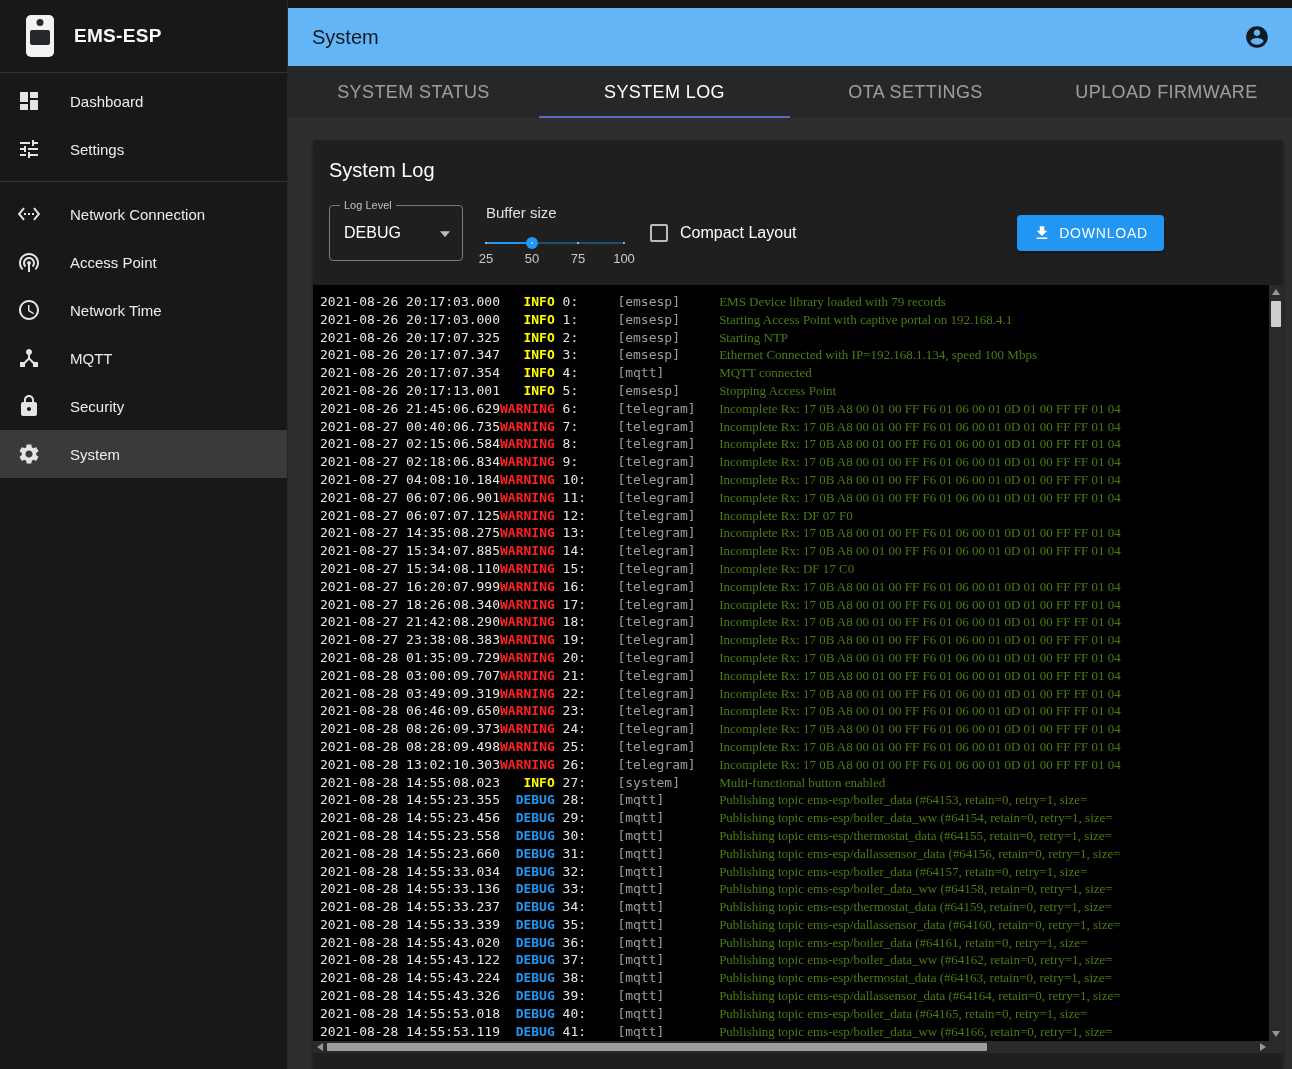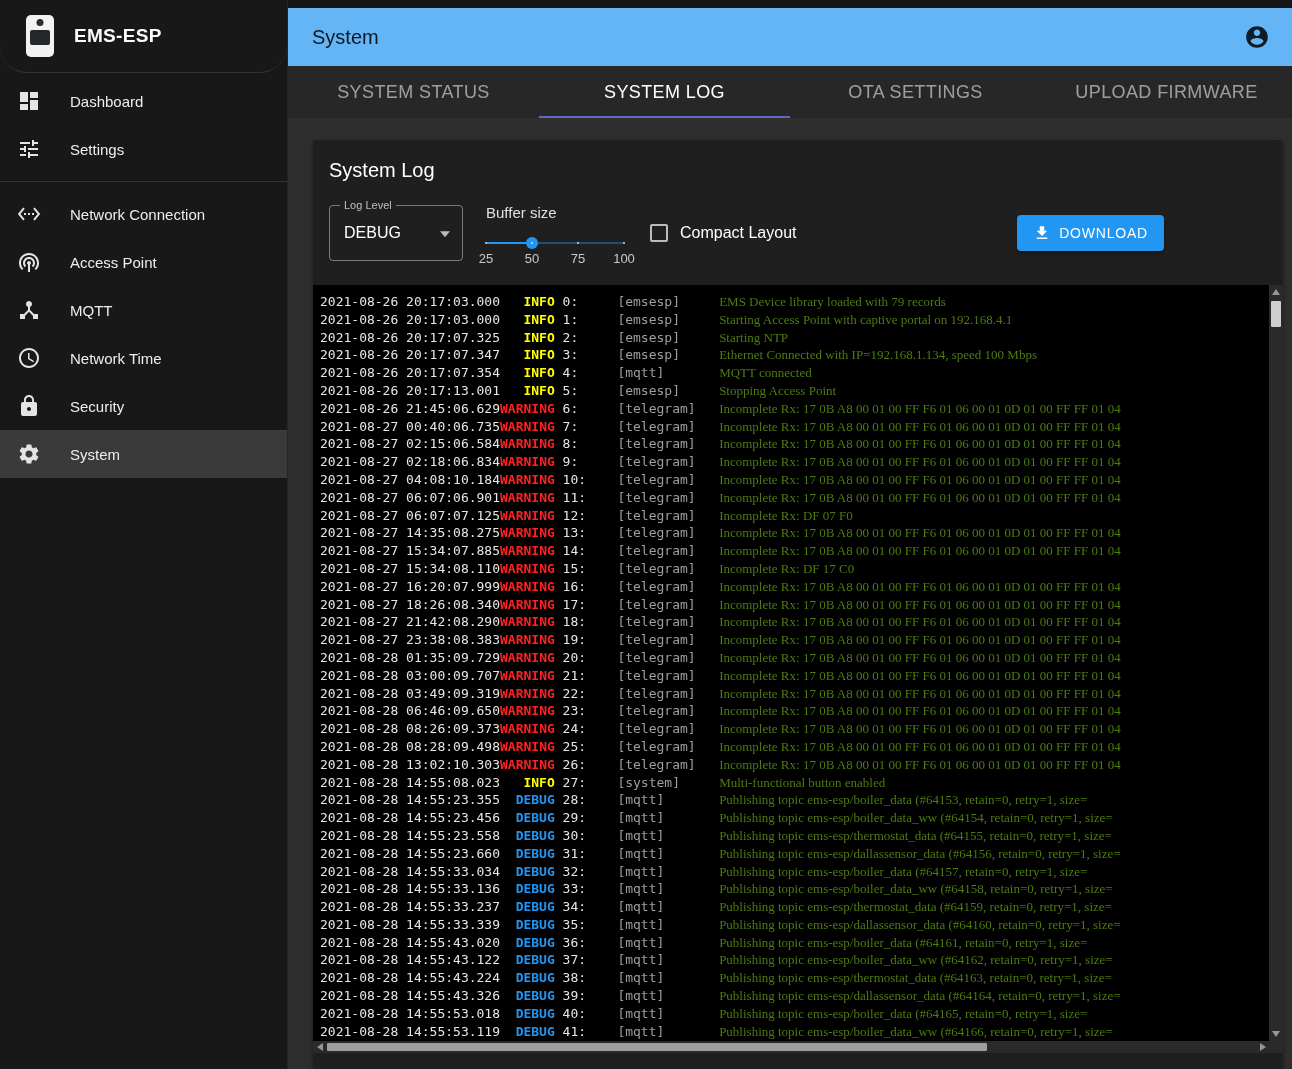--- a/index.html
+++ b/index.html
@@ -7,21 +7,21 @@
   body {
     width:1292px; height:1069px; overflow:hidden;
     background:#2e2e2e;
     font-family:"Liberation Sans", sans-serif;
     color:#fff;
   }
   .app { display:flex; width:1292px; height:1069px; }
 
   
   .sidebar { width:288px; height:100%; background:#181818; flex:0 0 288px; border-right:1px solid rgba(255,255,255,0.06); }
-  .sidebar-header { height:73px; display:flex; align-items:center; padding-left:26px; gap:20px; border-bottom:1px solid rgba(255,255,255,0.12);border-radius:27px; }
+  .sidebar-header { height:73px; display:flex; align-items:center; padding-left:26px; gap:20px; border-bottom:1px solid rgba(255,255,255,0.12); }
   .logo { width:28px; height:42px; background:#f2f2f2; border-radius:5px; position:relative; flex:0 0 28px; }
   .logo::before { content:''; position:absolute; top:4px; left:50%; transform:translateX(-50%); width:7px; height:7px; background:#2b2b2b; border-radius:50%; }
   .logo::after { content:''; position:absolute; top:15px; left:4px; right:4px; height:15px; background:#23282d; border-radius:2px; }
   .app-name { font-size:19px; font-weight:700; letter-spacing:.3px; color:#fafafa; }
   .menu { padding-top:4px; }
   .menu-item { height:48px; display:flex; align-items:center; padding:0 16px 0 17px; cursor:pointer; }
   .menu-item svg { flex:0 0 24px; margin-right:29px; }
   .menu-item.active { background:#3a3a3a; }
   .menu-label { font-size:15px; color:#ededed; }
   .menu-divider { height:1px; background:rgba(255,255,255,0.12); margin:8px 0; }
@@ -138,29 +138,29 @@
           <span class="menu-label">Network Connection</span>
         </div>
         <div class="menu-item">
           <svg viewBox="0 0 24 24" width="24" height="24">
             <path d="M12 11c1.1 0 2 .9 2 2 0 .74-.4 1.38-1 1.72V22h-2v-7.28c-.6-.35-1-.98-1-1.72 0-1.1.9-2 2-2zM12 3C6.48 3 2 7.48 2 13c0 2.76 1.12 5.26 2.93 7.07l1.41-1.41C4.9 17.21 4 15.21 4 13c0-4.42 3.58-8 8-8s8 3.58 8 8c0 2.21-.9 4.21-2.35 5.65l1.41 1.41C20.88 18.26 22 15.76 22 13c0-5.52-4.48-10-10-10zm0 4c-3.31 0-6 2.69-6 6 0 1.66.67 3.16 1.76 4.24l1.42-1.41C8.45 15.1 8 14.11 8 13c0-2.21 1.79-4 4-4s4 1.79 4 4c0 1.11-.45 2.1-1.18 2.83l1.42 1.41C17.33 16.16 18 14.66 18 13c0-3.31-2.69-6-6-6z" fill="#e4e4e4"></path>
           </svg>
           <span class="menu-label">Access Point</span>
         </div>
         <div class="menu-item">
           <svg viewBox="0 0 24 24" width="24" height="24">
+            <path d="M11.99 2C6.47 2 2 6.48 2 12s4.47 10 9.99 10C17.52 22 22 17.52 22 12S17.52 2 11.99 2zM12 20c-4.42 0-8-3.58-8-8s3.58-8 8-8 8 3.58 8 8-3.58 8-8 8zm.5-13H11v6l5.25 3.15.75-1.23-4.5-2.67z" fill="#e4e4e4"></path>
+          </svg>
+          <span class="menu-label">Network Time</span>
+        </div>
+        <div class="menu-item">
+          <svg viewBox="0 0 24 24" width="24" height="24">
             <path d="M17 16l-4-4V8.82C14.16 8.4 15 7.3 15 6c0-1.66-1.34-3-3-3S9 4.34 9 6c0 1.3.84 2.4 2 2.82V12l-4 4H3v5h5v-3.05l4-4.2 4 4.2V21h5v-5h-4z" fill="#e4e4e4"></path>
           </svg>
           <span class="menu-label">MQTT</span>
-        </div>
-        <div class="menu-item">
-          <svg viewBox="0 0 24 24" width="24" height="24">
-            <path d="M11.99 2C6.47 2 2 6.48 2 12s4.47 10 9.99 10C17.52 22 22 17.52 22 12S17.52 2 11.99 2zM12 20c-4.42 0-8-3.58-8-8s3.58-8 8-8 8 3.58 8 8-3.58 8-8 8zm.5-13H11v6l5.25 3.15.75-1.23-4.5-2.67z" fill="#e4e4e4"></path>
-          </svg>
-          <span class="menu-label">Network Time</span>
         </div>
         <div class="menu-item">
           <svg viewBox="0 0 24 24" width="24" height="24">
             <path d="M18 8h-1V6c0-2.76-2.24-5-5-5S7 3.24 7 6v2H6c-1.1 0-2 .9-2 2v10c0 1.1.9 2 2 2h12c1.1 0 2-.9 2-2V10c0-1.1-.9-2-2-2zm-6 9c-1.1 0-2-.9-2-2s.9-2 2-2 2 .9 2 2-.9 2-2 2zm3.1-9H8.9V6c0-1.71 1.39-3.1 3.1-3.1 1.71 0 3.1 1.39 3.1 3.1v2z" fill="#e4e4e4"></path>
           </svg>
           <span class="menu-label">Security</span>
         </div>
         <div class="menu-item active">
           <svg viewBox="0 0 24 24" width="24" height="24">
             <path d="M19.14 12.94c.04-.3.06-.61.06-.94 0-.32-.02-.64-.07-.94l2.03-1.58c.18-.14.23-.41.12-.61l-1.92-3.32c-.12-.22-.37-.29-.59-.22l-2.39.96c-.5-.38-1.03-.7-1.62-.94l-.36-2.54c-.04-.24-.24-.41-.48-.41h-3.84c-.24 0-.43.17-.47.41l-.36 2.54c-.59.24-1.13.57-1.62.94l-2.39-.96c-.22-.08-.47 0-.59.22L2.74 8.87c-.12.21-.08.47.12.61l2.03 1.58c-.05.3-.09.63-.09.94s.02.64.07.94l-2.03 1.58c-.18.14-.23.41-.12.61l1.92 3.32c.12.22.37.29.59.22l2.39-.96c.5.38 1.03.7 1.62.94l.36 2.54c.05.24.24.41.48.41h3.84c.24 0 .44-.17.47-.41l.36-2.54c.59-.24 1.13-.56 1.62-.94l2.39.96c.22.08.47 0 .59-.22l1.92-3.32c.12-.22.07-.47-.12-.61l-2.01-1.58zM12 15.6c-1.98 0-3.6-1.62-3.6-3.6s1.62-3.6 3.6-3.6 3.6 1.62 3.6 3.6-1.62 3.6-3.6 3.6z" fill="#e4e4e4"></path>

